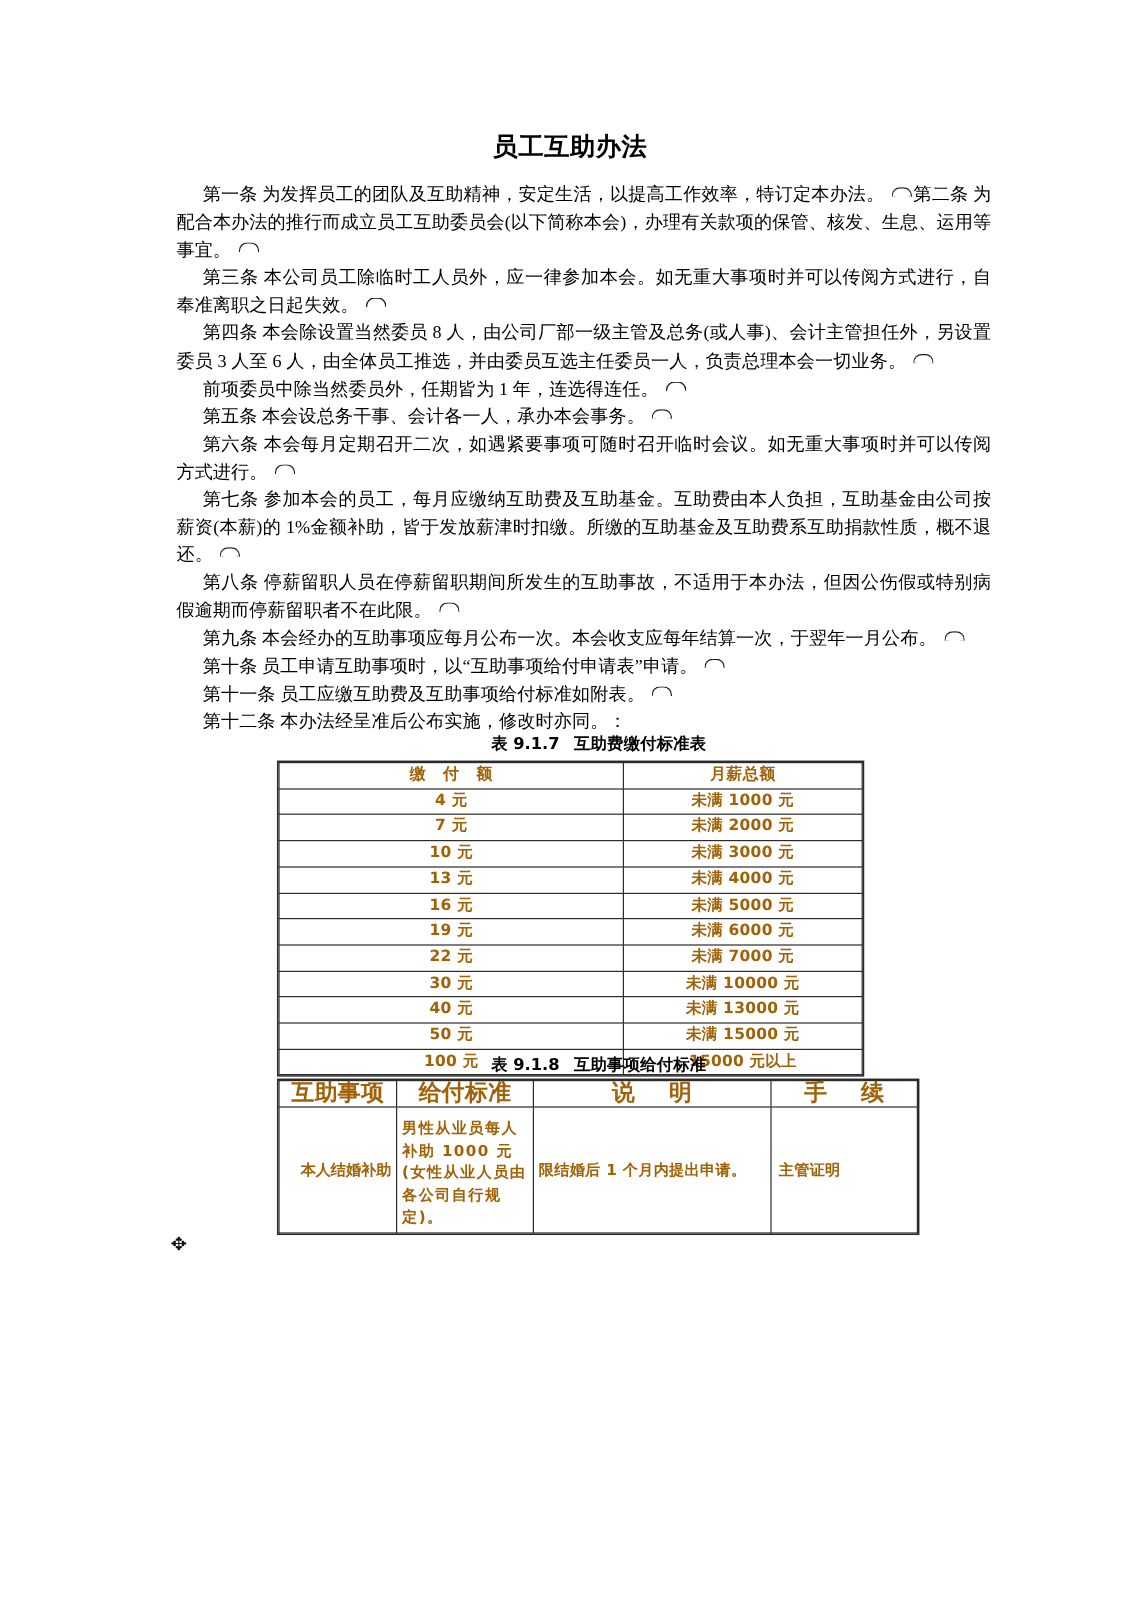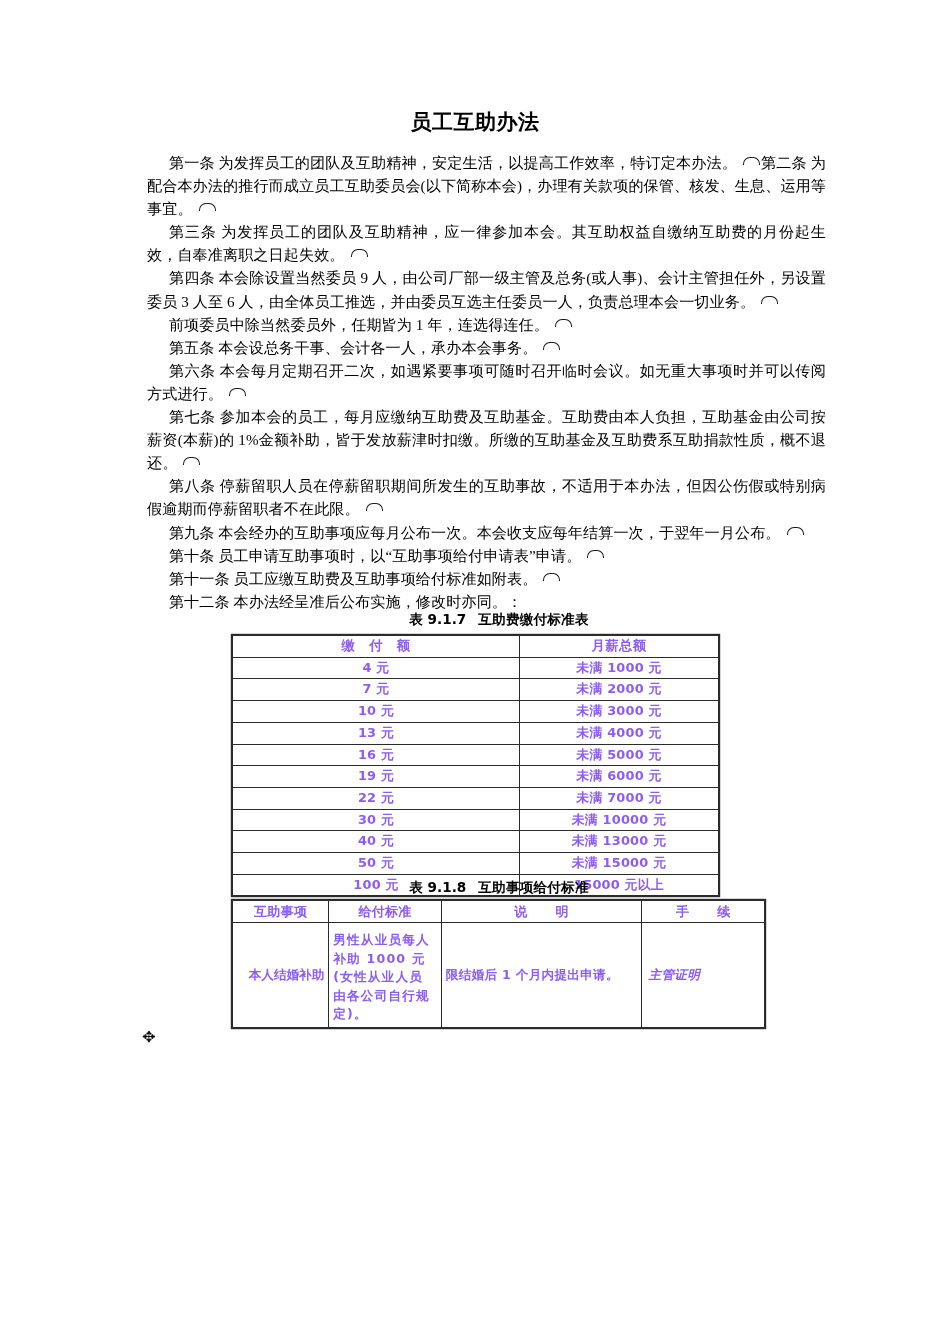--- a/index.html
+++ b/index.html
@@ -91,21 +91,21 @@
     position: absolute;
     border-collapse: collapse;
     background: #fff;
     font-family: "DejaVu Sans", "Liberation Sans", sans-serif;
     font-weight: bold;
   }
   .scan-table td, .scan-table th {
     border: 1px solid #2b2b2b;
     padding: 0;
     font-weight: bold;
-    color: #8b5cf6;
+    color: #a16207;
   }
   .scan-table.outer-thick {
     box-shadow: 0 0 0 1.2px #2b2b2b;
   }
 
   
   #table-917 {
     left: 232px;
     top: 635px;
     width: 487px;
@@ -129,39 +129,39 @@
   
   #table-918 {
     left: 232px;
     top: 900px;
     width: 533px;
   }
   #table-918 td.h {
     height: 21px;
     line-height: 21px;
     text-align: center;
-    font-size: 13px;
+    font-size: 19px;
     letter-spacing: 0.3px;
     white-space: nowrap;
   }
   #table-918 td.body {
     height: 86px;
     vertical-align: middle;
     font-size: 12.6px;
     line-height: 18.5px;
     padding: 3px 4px;
   }
   #table-918 .w1 { width: 92px; }
   #table-918 .w2 { width: 110px; }
   #table-918 .w3 { width: 208px; }
   #table-918 .w4 { width: 119px; }
   #table-918 td.cell-item  { text-align: right; }
   #table-918 td.cell-std   { text-align: left; vertical-align: top; padding-top: 8px; letter-spacing: 1.2px; }
   #table-918 td.cell-note  { text-align: left; vertical-align: middle; letter-spacing: 0.3px; }
-  #table-918 td.cell-proc  { text-align: left; vertical-align: middle; padding-left: 6px; letter-spacing: 0.3px; font-style: italic; }
+  #table-918 td.cell-proc  { text-align: left; vertical-align: middle; padding-left: 6px; letter-spacing: 0.3px; }
 
   
   .smudge {
     position: absolute;
     left: 143px;
     top: 1031px;
     width: 18px;
     height: 12px;
     font-size: 15px;
     line-height: 12px;
@@ -174,23 +174,23 @@
 <body>
 
 <div class="page">
 
   <div class="doc-title">员工互助办法</div>
 
   <div class="body-block">
 
     <p class="para"><span>第一条  为发挥员工的团队及互助精神，安定生活，以提高工作效率，特订定本办法。</span><span class="pmark"></span><span>第二条  为配合本办法的推行而成立员工互助委员会(以下简称本会)，办理有关款项的保管、核发、生息、运用等事宜。</span><span class="pmark"></span></p>
 
-    <p class="para"><span>第三条  为发挥员工的团队及互助精神，应一律参加本会。其互助权益自缴纳互助费的月份起生效，自奉准离职之日起失效。</span><span class="pmark"></span></p>
-
-    <p class="para"><span>第四条  本会除设置当然委员 9 人，由公司厂部一级主管及总务(或人事)、会计主管担任外，另设置委员 3 人至 6 人，由全体员工推选，并由委员互选主任委员一人，负责总理本会一切业务。</span><span class="pmark"></span></p>
+    <p class="para"><span>第三条  本公司员工除临时工人员外，应一律参加本会。如无重大事项时并可以传阅方式进行，自奉准离职之日起失效。</span><span class="pmark"></span></p>
+
+    <p class="para"><span>第四条  本会除设置当然委员 8 人，由公司厂部一级主管及总务(或人事)、会计主管担任外，另设置委员 3 人至 6 人，由全体员工推选，并由委员互选主任委员一人，负责总理本会一切业务。</span><span class="pmark"></span></p>
 
     <p class="para"><span>前项委员中除当然委员外，任期皆为 1 年，连选得连任。</span><span class="pmark"></span></p>
 
     <p class="para"><span>第五条  本会设总务干事、会计各一人，承办本会事务。</span><span class="pmark"></span></p>
 
     <p class="para"><span>第六条  本会每月定期召开二次，如遇紧要事项可随时召开临时会议。如无重大事项时并可以传阅方式进行。</span><span class="pmark"></span></p>
 
     <p class="para"><span>第七条  参加本会的员工，每月应缴纳互助费及互助基金。互助费由本人负担，互助基金由公司按薪资(本薪)的 1%金额补助，皆于发放薪津时扣缴。所缴的互助基金及互助费系互助捐款性质，概不退还。</span><span class="pmark"></span></p>
 
     <p class="para"><span>第八条  停薪留职人员在停薪留职期间所发生的互助事故，不适用于本办法，但因公伤假或特别病假逾期而停薪留职者不在此限。</span><span class="pmark"></span></p>

